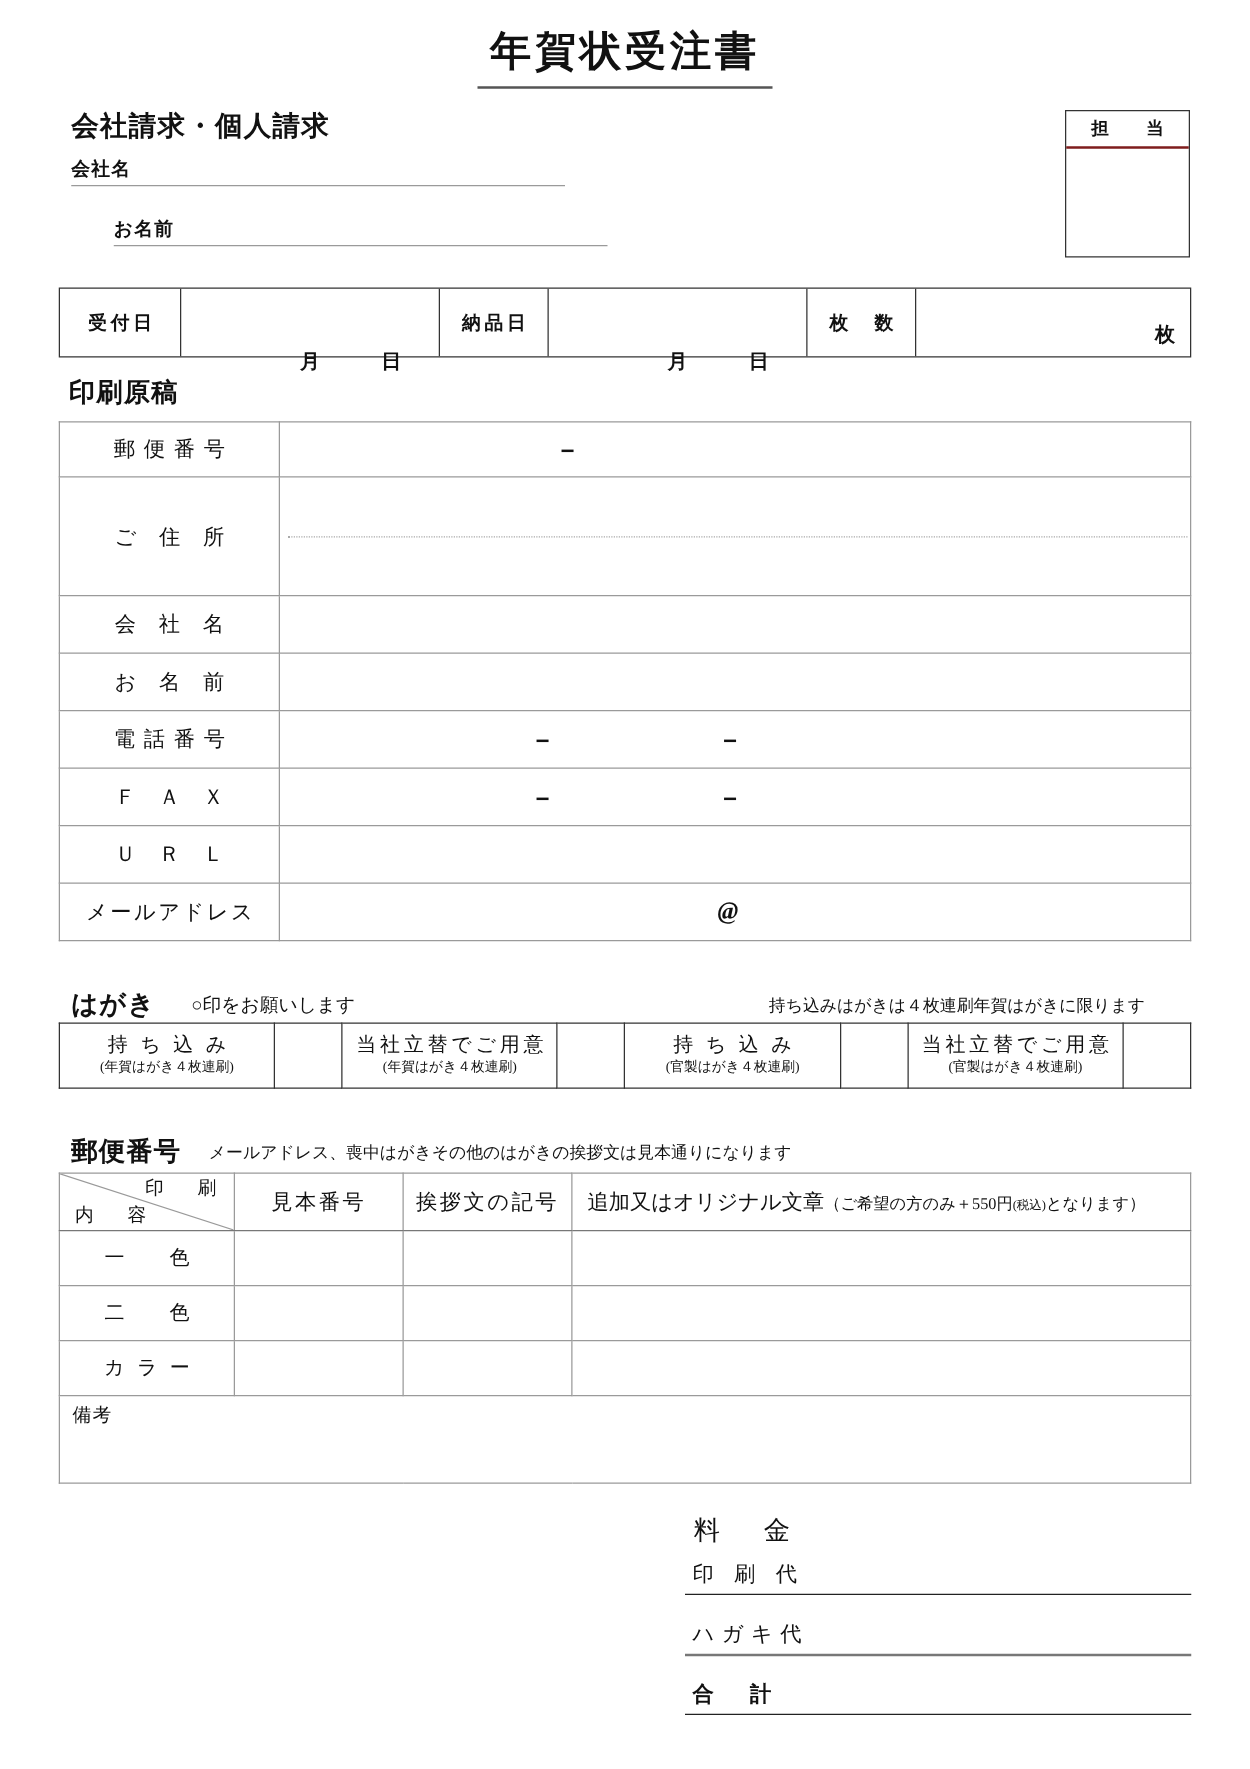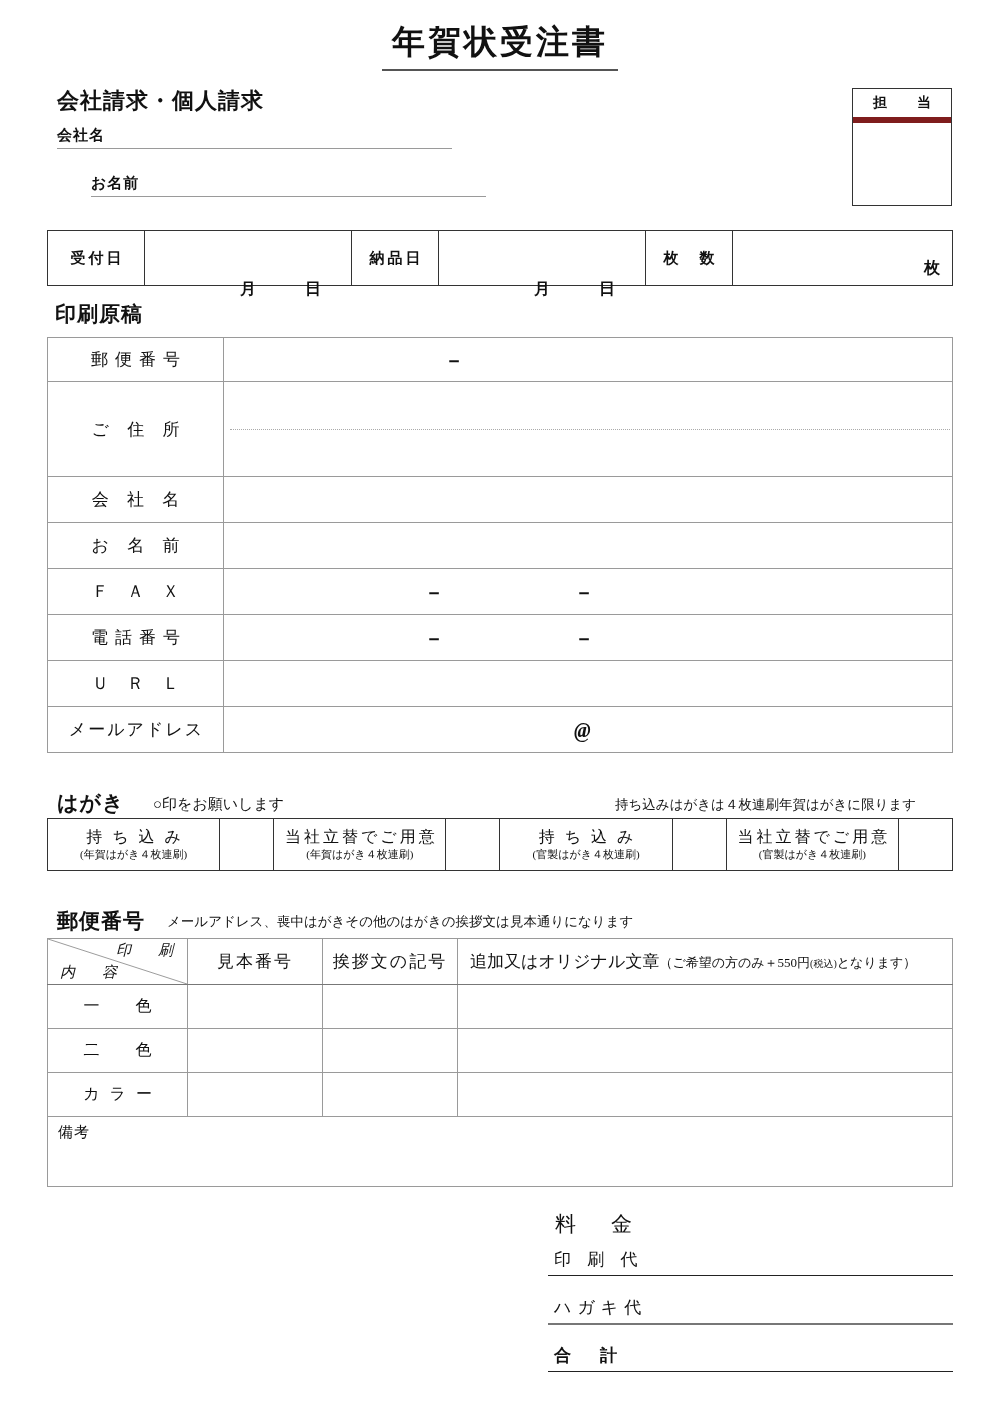--- a/index.html
+++ b/index.html
@@ -68,21 +68,21 @@
     position: absolute;
     left: 852px;
     top: 88px;
     width: 100px;
     height: 118px;
     border: 1.5px solid #333;
     box-sizing: border-box;
   }
   .charge-head {
     height: 28px;
-    border-bottom: 6px solid #7f1d1d;
+    border-bottom: 2px solid #7f1d1d;
     display: flex;
     align-items: center;
     justify-content: center;
     font-size: 14px;
     font-weight: bold;
     letter-spacing: 8px;
     text-indent: 8px;
   }
   .charge-body { height: 100%; }
 
@@ -268,21 +268,20 @@
   }
   .pc-table tr.head td { height: 46px; border-bottom: 1px solid #777; }
   .pc-table tr.body td { height: 44px; }
   .col-a { width: 140px; }
   .col-b { width: 135px; }
   .col-c { width: 135px; }
   .col-d { }
   .diag {
     position: relative;
     overflow: hidden;
-    font-style: italic;
   }
   .diag .dline {
     position: absolute;
     left: 0; top: 0;
     width: 100%; height: 100%;
   }
   .diag .t-top {
     position: absolute;
     right: 8px;
     top: 2px;
@@ -414,28 +413,28 @@
     </tr>
     <tr class="r-std">
       <td class="label">会 社 名</td>
       <td class="val"></td>
     </tr>
     <tr class="r-std">
       <td class="label">お 名 前</td>
       <td class="val"></td>
     </tr>
     <tr class="r-std">
-      <td class="label">Ｆ Ａ Ｘ</td>
+      <td class="label">電話番号</td>
       <td class="val">
         <span class="dash-a">－</span>
         <span class="dash-b">－</span>
       </td>
     </tr>
     <tr class="r-std">
-      <td class="label">電話番号</td>
+      <td class="label">Ｆ Ａ Ｘ</td>
       <td class="val">
         <span class="dash-a">－</span>
         <span class="dash-b">－</span>
       </td>
     </tr>
     <tr class="r-std">
       <td class="label">Ｕ Ｒ Ｌ</td>
       <td class="val"></td>
     </tr>
     <tr class="r-std">

